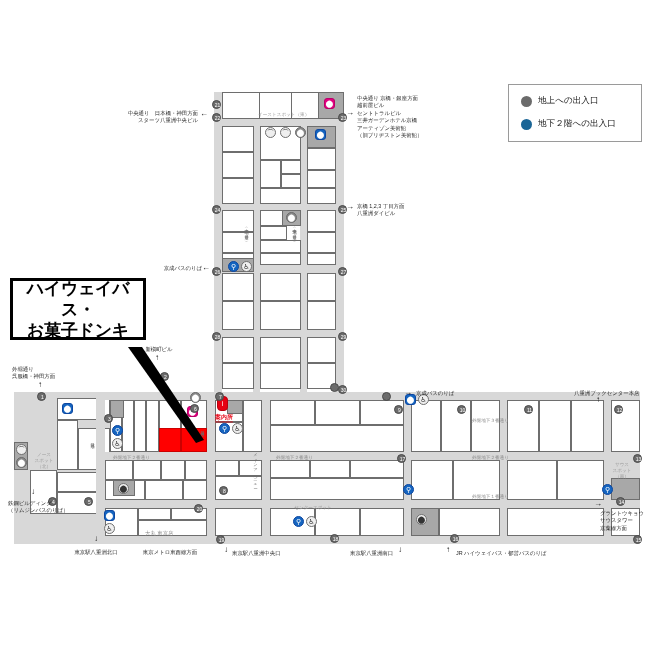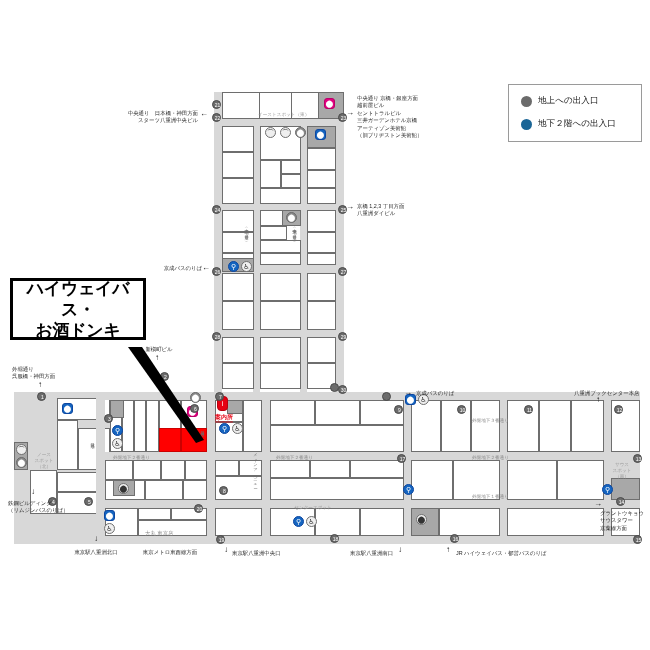--- a/index.html
+++ b/index.html
@@ -448,17 +448,17 @@
 
   <div class="lbl" style="left:145px;top:530px;color:#8b8b8b;">大丸 東京店</div>
 
   <svg class="pointer" width="210" height="200" viewBox="0 0 210 200" style="left:100px;top:255px;">
     <polygon points="28,92 42,92 104,185 96,188" fill="#000"></polygon>
   </svg>
 
   <div class="callout" style="left:10px;top:278px;width:136px;height:62px;">
     <div class="t">
       <span>ハイウェイバス・</span><br>
-      <span>お酒ドンキ</span>
+      <span>お菓子ドンキ</span>
     </div>
   </div>
 
 </div>
 
 </body></html>

